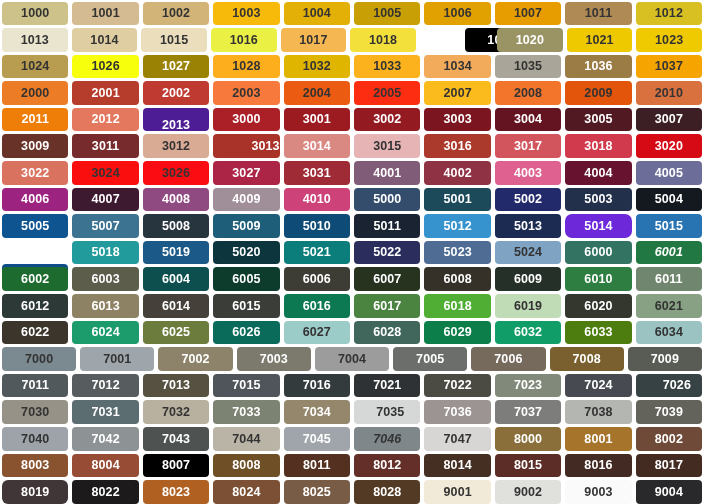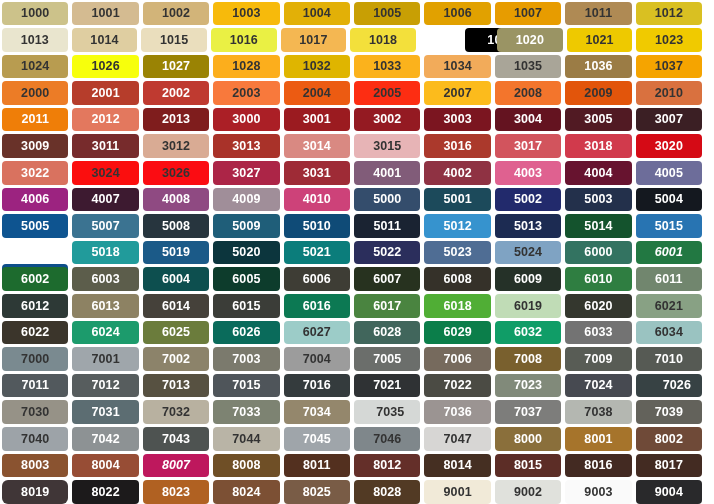--- a/index.html
+++ b/index.html
@@ -276,21 +276,21 @@
         <div class="ral-swatch" style="background: rgb(239, 126, 8);">
           <span class="ral-label light">2011</span>
         </div>
       </div>
       <div class="ral-cell">
         <div class="ral-swatch" style="background: rgb(227, 120, 94);">
           <span class="ral-label light">2012</span>
         </div>
       </div>
       <div class="ral-cell">
-        <div class="ral-swatch" style="background: #7f1d1d;">
+        <div class="ral-swatch" style="background: #4c1d95; align-items: flex-end;">
           <span class="ral-label light">2013</span>
         </div>
       </div>
       <div class="ral-cell">
         <div class="ral-swatch" style="background: rgb(171, 31, 38);">
           <span class="ral-label light">3000</span>
         </div>
       </div>
       <div class="ral-cell">
         <div class="ral-swatch" style="background: rgb(155, 27, 32);">
@@ -333,21 +333,21 @@
         <div class="ral-swatch" style="background: rgb(119, 43, 44);">
           <span class="ral-label light">3011</span>
         </div>
       </div>
       <div class="ral-cell">
         <div class="ral-swatch" style="background: rgb(217, 171, 148);">
           <span class="ral-label dark">3012</span>
         </div>
       </div>
       <div class="ral-cell">
-        <div class="ral-swatch" style="background: rgb(169, 50, 41);">
+        <div class="ral-swatch" style="background: rgb(169, 50, 41); justify-content: flex-end;">
           <span class="ral-label light">3013</span>
         </div>
       </div>
       <div class="ral-cell">
         <div class="ral-swatch" style="background: rgb(217, 137, 130);">
           <span class="ral-label light">3014</span>
         </div>
       </div>
       <div class="ral-cell">
         <div class="ral-swatch" style="background: rgb(231, 180, 182);">
@@ -514,21 +514,21 @@
         <div class="ral-swatch" style="background: rgb(54, 147, 206);">
           <span class="ral-label light">5012</span>
         </div>
       </div>
       <div class="ral-cell">
         <div class="ral-swatch" style="background: rgb(28, 43, 82);">
           <span class="ral-label light">5013</span>
         </div>
       </div>
       <div class="ral-cell">
-        <div class="ral-swatch" style="background: #14532d;">
+        <div class="ral-swatch" style="background: #6d28d9; border-radius: 7px;">
           <span class="ral-label light">5014</span>
         </div>
       </div>
       <div class="ral-cell">
         <div class="ral-swatch" style="background: rgb(40, 116, 178);">
           <span class="ral-label light">5015</span>
         </div>
       </div>
     </div>
     <div class="ral-row">
@@ -722,21 +722,21 @@
         <div class="ral-swatch" style="background: rgb(11, 126, 74);">
           <span class="ral-label light">6029</span>
         </div>
       </div>
       <div class="ral-cell">
         <div class="ral-swatch" style="background: rgb(16, 157, 103);">
           <span class="ral-label light">6032</span>
         </div>
       </div>
       <div class="ral-cell">
-        <div class="ral-swatch" style="background: #737373;">
+        <div class="ral-swatch" style="background: #4d7c0f;">
           <span class="ral-label light">6033</span>
         </div>
       </div>
       <div class="ral-cell">
         <div class="ral-swatch" style="background: rgb(154, 195, 193);">
           <span class="ral-label dark">6034</span>
         </div>
       </div>
     </div>
     <div class="ral-row">
@@ -778,25 +778,20 @@
       <div class="ral-cell">
         <div class="ral-swatch" style="background: rgb(121, 96, 46);">
           <span class="ral-label light">7008</span>
         </div>
       </div>
       <div class="ral-cell">
         <div class="ral-swatch" style="background: rgb(88, 92, 85);">
           <span class="ral-label light">7009</span>
         </div>
       </div>
-      <div class="ral-cell">
-        <div class="ral-swatch" style="background: rgb(86, 90, 84);">
-          <span class="ral-label light">7010</span>
-        </div>
-      </div>
     </div>
     <div class="ral-row">
       <div class="ral-cell">
         <div class="ral-swatch" style="background: rgb(82, 89, 93);">
           <span class="ral-label light">7011</span>
         </div>
       </div>
       <div class="ral-cell">
         <div class="ral-swatch" style="background: rgb(87, 93, 94);">
           <span class="ral-label light">7012</span>
@@ -915,21 +910,21 @@
         <div class="ral-swatch" style="background: rgb(185, 180, 166);">
           <span class="ral-label dark">7044</span>
         </div>
       </div>
       <div class="ral-cell">
         <div class="ral-swatch" style="background: rgb(159, 165, 170);">
           <span class="ral-label light">7045</span>
         </div>
       </div>
       <div class="ral-cell">
-        <div class="ral-swatch" style="background: rgb(127, 135, 139);">
+        <div class="ral-swatch" style="background: rgb(127, 135, 139); font-style: italic;">
           <span class="ral-label dark">7046</span>
         </div>
       </div>
       <div class="ral-cell">
         <div class="ral-swatch" style="background: rgb(215, 214, 212);">
           <span class="ral-label dark">7047</span>
         </div>
       </div>
       <div class="ral-cell">
         <div class="ral-swatch" style="background: rgb(138, 111, 59);">
@@ -952,21 +947,21 @@
         <div class="ral-swatch" style="background: rgb(138, 83, 48);">
           <span class="ral-label light">8003</span>
         </div>
       </div>
       <div class="ral-cell">
         <div class="ral-swatch" style="background: rgb(151, 77, 53);">
           <span class="ral-label light">8004</span>
         </div>
       </div>
       <div class="ral-cell">
-        <div class="ral-swatch" style="background: #be185d; font-style: italic;">
+        <div class="ral-swatch" style="background: #000000;">
           <span class="ral-label light">8007</span>
         </div>
       </div>
       <div class="ral-cell">
         <div class="ral-swatch" style="background: rgb(111, 79, 38);">
           <span class="ral-label light">8008</span>
         </div>
       </div>
       <div class="ral-cell">
         <div class="ral-swatch" style="background: rgb(83, 48, 31);">

